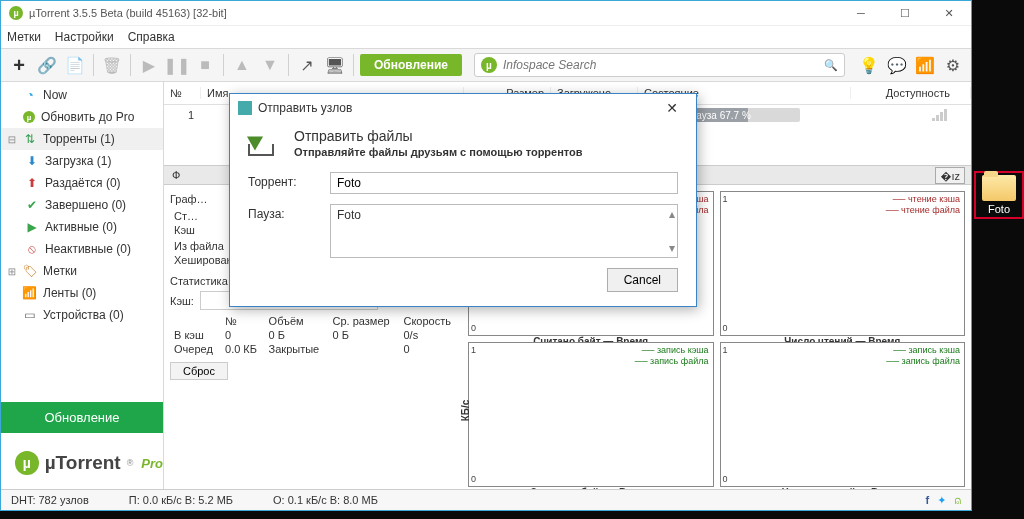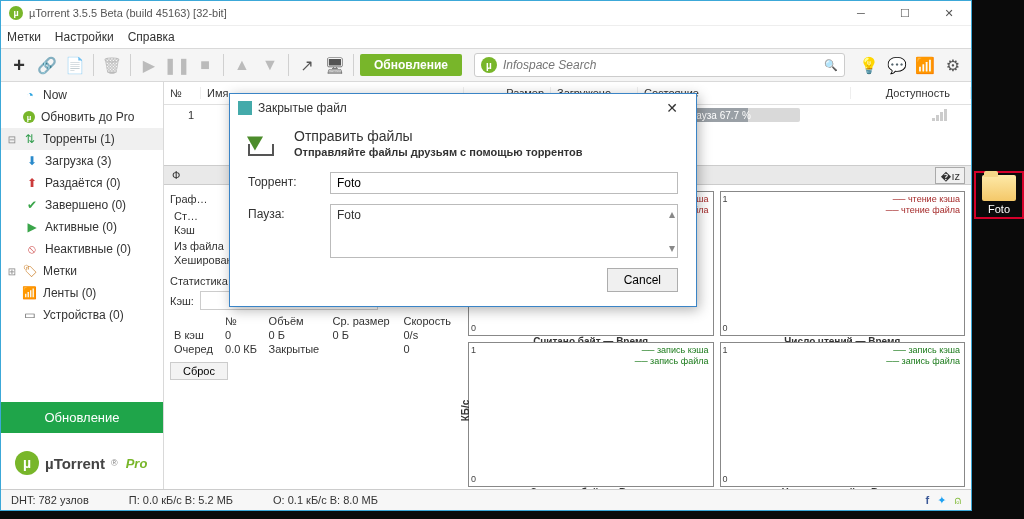--- a/index.html
+++ b/index.html
@@ -20,21 +20,21 @@
 .body-row{display:flex;height:calc(100% - 24px - 22px - 32px - 20px);}
 .sidebar{width:162px;border-right:1px solid #d9d9d9;display:flex;flex-direction:column;background:#fff;}
 .side-list{flex:1;overflow:hidden;padding-top:2px;}
 .sitem{display:flex;align-items:center;height:22px;padding:0 6px;font-size:12px;gap:6px;}
 .sitem .ind{width:10px;text-align:center;color:#888;font-size:10px;}
 .sitem .sicon{width:14px;display:flex;justify-content:center;}
 .side-update{background:#1fa54a;color:#fff;text-align:center;padding:8px 0;font-size:13px;}
 .brand{padding:18px 0 18px 14px;}
 .brand-logo{display:flex;align-items:center;gap:6px;}
 .brand-logo .ucircle{width:24px;height:24px;border-radius:50%;background:#78b62a;color:#fff;display:flex;align-items:center;justify-content:center;font-size:14px;font-weight:bold;}
-.brand-logo .txt{font-size:15px;font-weight:bold;color:#444;text-align:center;}
+.brand-logo .txt{font-size:19px;font-weight:bold;color:#444;text-align:center;}
 .brand-logo .pro{color:#78b62a;font-weight:bold;font-style:italic;font-size:13px;margin-left:2px;}
 .maincol{flex:1;display:flex;flex-direction:column;overflow:hidden;}
 .listhdr{height:22px;background:#fff;border-bottom:1px solid #e0e0e0;display:flex;align-items:center;font-size:11px;color:#333;}
 .listhdr>div{padding:0 6px;border-right:1px solid #eee;}
 .listrow{height:20px;display:flex;align-items:center;font-size:11px;}
 .listrow>div{padding:0 6px;}
 .progress{position:relative;width:160px;height:14px;background:#d9d9d9;border-radius:2px;overflow:hidden;}
 .progress .fill{position:absolute;left:0;top:0;bottom:0;background:#9aa0a6;}
 .progress .lbl{position:absolute;left:0;right:0;top:0;bottom:0;display:flex;align-items:center;justify-content:center;color:#fff;font-size:10px;}
 .avail{display:flex;gap:1px;align-items:flex-end;height:12px;margin-left:16px;}
@@ -168,21 +168,21 @@
               <span class="sicon ut-circle" style="width:12px;height:12px;font-size:8px;">µ</span>
               <span>Обновить до Pro</span>
             </div>
         <div class="sitem" style="background:#f0f0f0;">
               <span class="ind">⊟</span>
               <span class="sicon" style="color:#2d9b4a;">⇅</span>
               <span>Торренты (1)</span>
             </div>
         <div class="sitem" style="padding-left:24px;">
               <span class="sicon" style="color:#2a8acb;">⬇</span>
-              <span>Загрузка (3)</span>
+              <span>Загрузка (1)</span>
             </div>
         <div class="sitem" style="padding-left:24px;">
               <span class="sicon" style="color:#cb3b3b;">⬆</span>
               <span>Раздаётся (0)</span>
             </div>
         <div class="sitem" style="padding-left:24px;">
               <span class="sicon" style="color:#3aa54a;">✔</span>
               <span>Завершено (0)</span>
             </div>
         <div class="sitem" style="padding-left:24px;">
@@ -383,21 +383,21 @@
       <span style="color:#1da1f2;">✦</span>
       <span style="color:#78b62a;">⍝</span>
     </div>
   </div>
 
   <div class="watermark">UTORRENT.INFO</div>
 
   <div class="dialog">
     <div class="dtitle">
       <span style="width:14px;height:14px;background:#4aa;display:inline-block;margin-right:6px;"></span>
-      <span>Закрытые файл</span>
+      <span>Отправить узлов</span>
       <div class="dclose">✕</div>
     </div>
     <div class="dbody">
       <div class="dhead">
         <div class="shareicon">
               <div class="arrow"></div>
               <div class="box"></div>
             </div>
         <div>
           <h3>Отправить файлы</h3>

